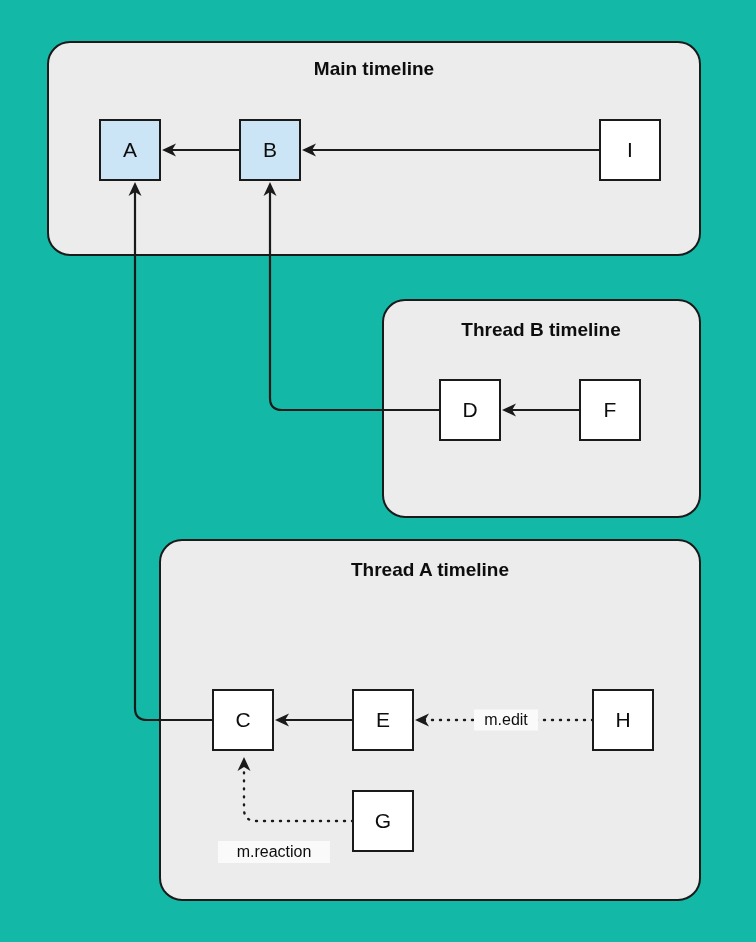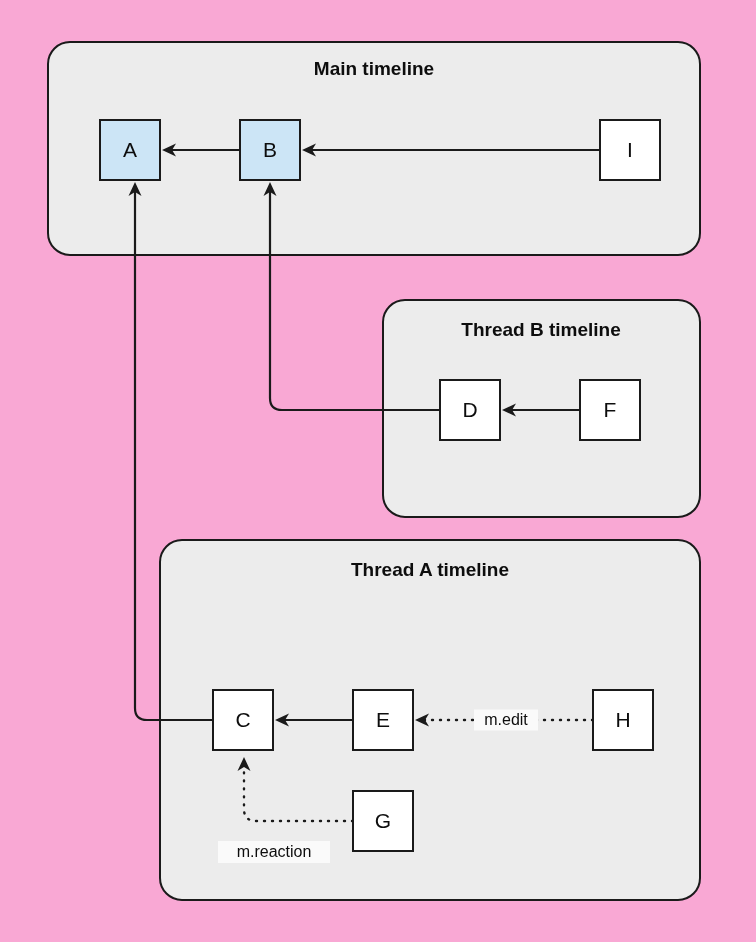--- a/index.html
+++ b/index.html
@@ -9,21 +9,21 @@
     background: #ffffff;
   }
   body {
     font-family: "Liberation Sans", sans-serif;
   }
   #diagram-root {
     position: relative;
     width: 756px;
     height: 942px;
     overflow: hidden;
-    background: #f9a8d4;
+    background: #14b8a6;
   }
   #diagram-svg {
     position: absolute;
     left: 0;
     top: 0;
     width: 756px;
     height: 942px;
     display: block;
   }
   .group-rect {

